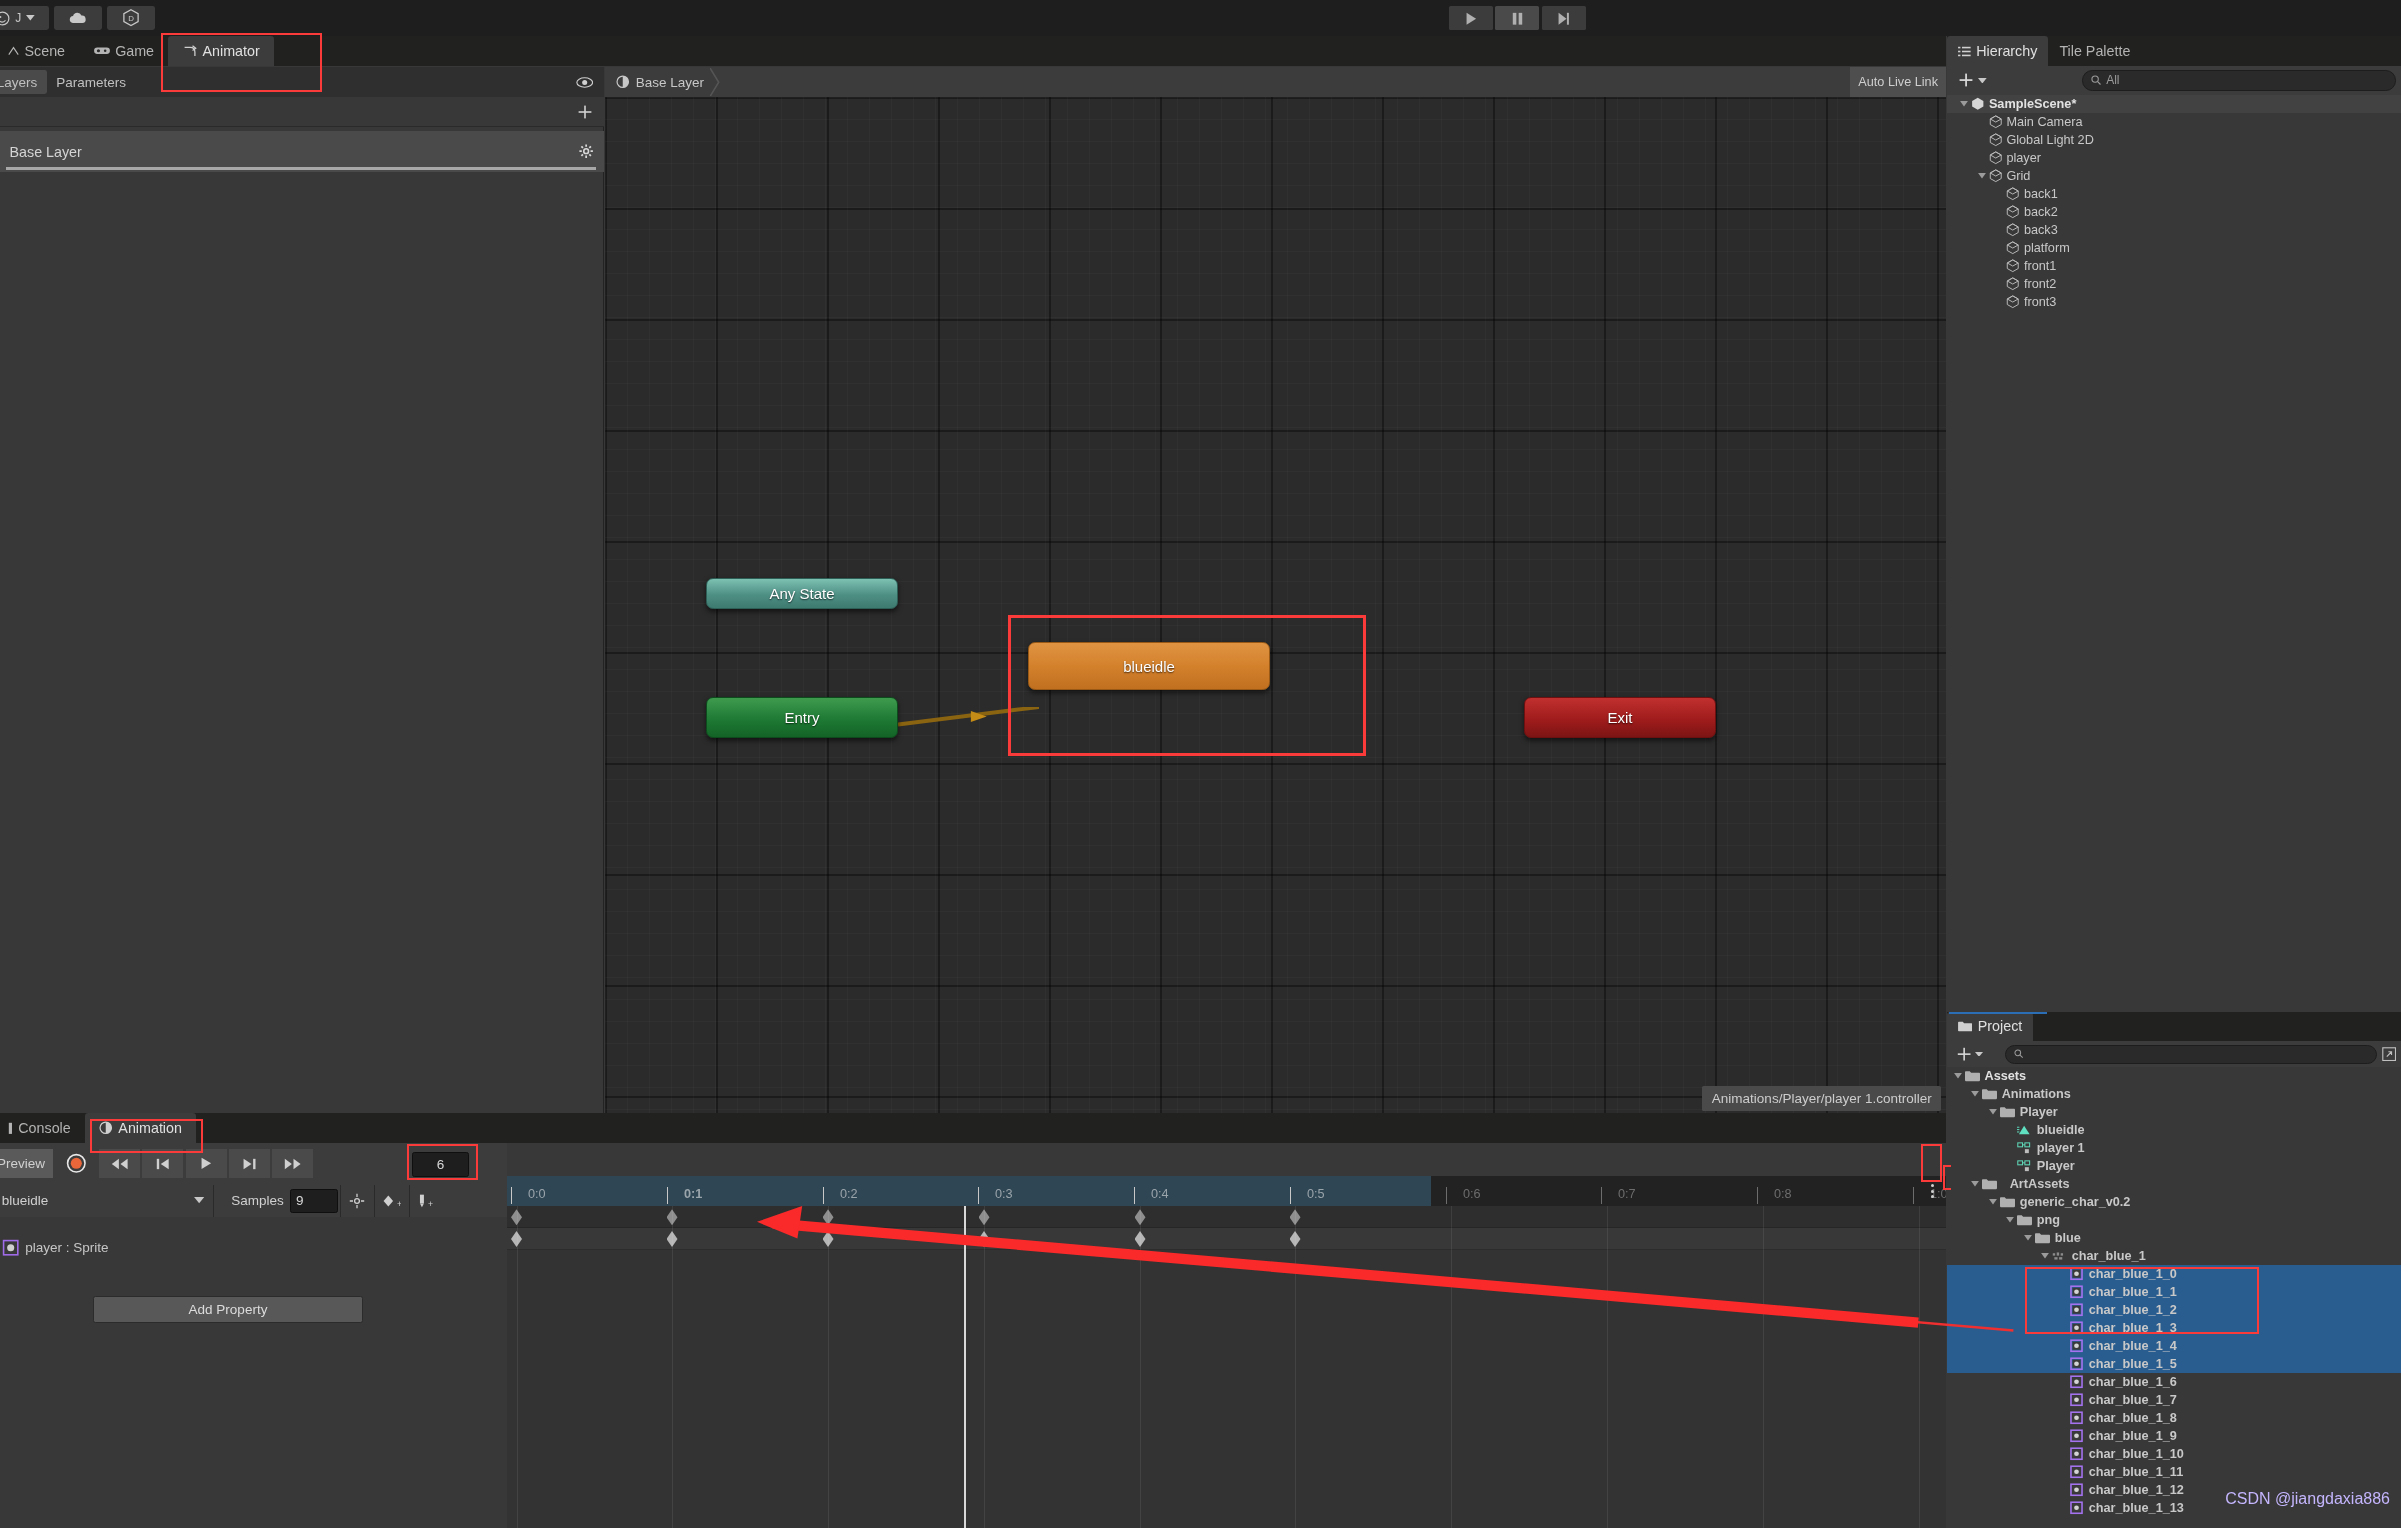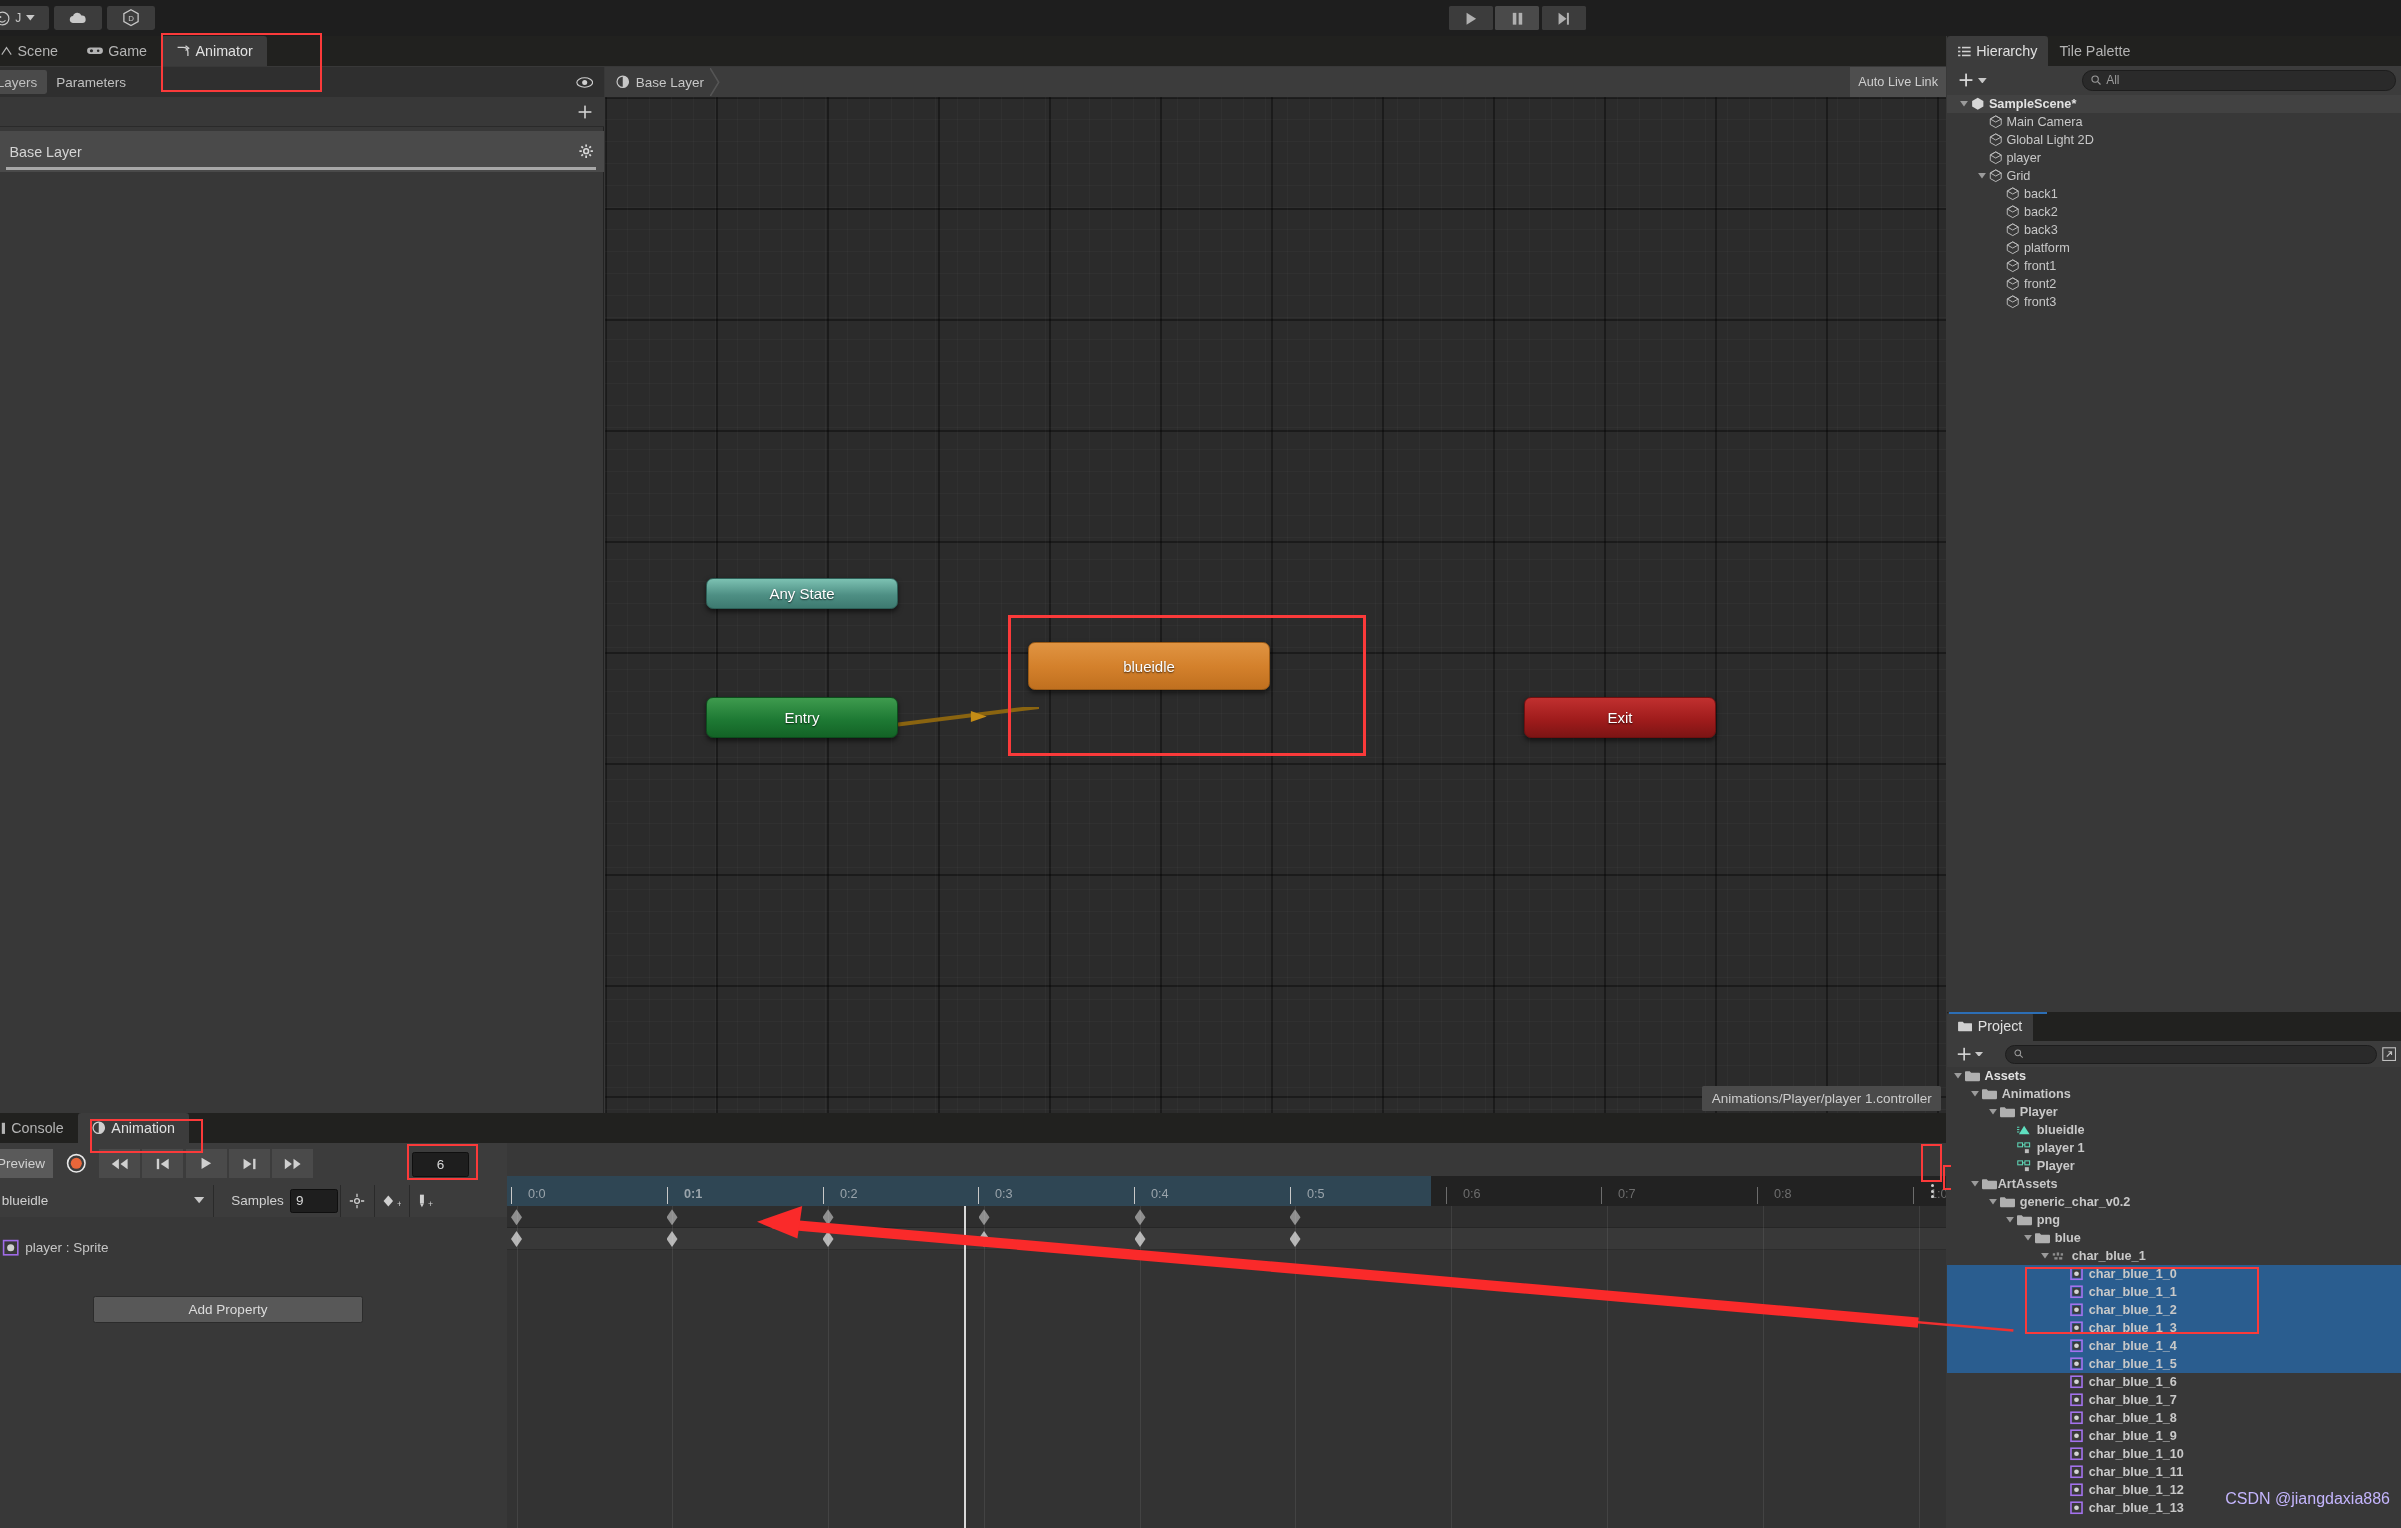--- a/index.html
+++ b/index.html
@@ -42,21 +42,21 @@
   #tabs-row {
     position: absolute; left: 0; top: 36px; width: 1946px; height: 30px;
     background: #21211f;
     display: flex; align-items: flex-end;
   }
   .etab {
     height: 30px; display: flex; align-items: center; gap: 5.5px;
     padding: 0 14.3px; font-size: 14.3px; color: #b4b4b4;
   }
   .etab.active { background: #3c3c3c; color: #e0e0e0; border-top-left-radius: 3.2px; border-top-right-radius: 3.2px;}
-  .etab.first { padding-left: 1px; }
+  .etab.first { padding-left: 8px; }
 
   
   #animator-panel {
     position: absolute; left: 0; top: 67px; width: 1946px; height: 1047px;
     background: #383838;
   }
   #anim-left {
     position: absolute; left: 0; top: 0; width: 604px; height: 1047px;
     background: #383838; border-right: 0.8px solid #232323;
   }
@@ -1023,21 +1023,21 @@
         <div class="ptree-row">
           <span style="display:inline-block;width:22px"></span>
           <span class="caret"><svg width="8" height="5.5" viewBox="0 0 10 7">
               <path d="M0 0 L10 0 L5 7 Z" fill="#9b9b9b"></path>
             </svg></span>
           <span class="ico folder-ico">
             <svg width="15" height="12" viewBox="0 0 19 15">
               <path d="M0 2.5 a1 1 0 0 1 1 -1 h5 l1.7 2 H18 a1 1 0 0 1 1 1 v8.5 a1 1 0 0 1 -1 1 H1 a1 1 0 0 1 -1 -1 Z" fill="#b0b0b0"></path>
             </svg>
           </span>
-          <span style="margin-left:0">ArtAssets</span>
+          <span style="margin-left:12px">ArtAssets</span>
         </div>
         <div class="ptree-row">
           <span style="display:inline-block;width:40px"></span>
           <span class="caret"><svg width="8" height="5.5" viewBox="0 0 10 7">
               <path d="M0 0 L10 0 L5 7 Z" fill="#9b9b9b"></path>
             </svg></span>
           <span class="ico folder-ico">
             <svg width="15" height="12" viewBox="0 0 19 15">
               <path d="M0 2.5 a1 1 0 0 1 1 -1 h5 l1.7 2 H18 a1 1 0 0 1 1 1 v8.5 a1 1 0 0 1 -1 1 H1 a1 1 0 0 1 -1 -1 Z" fill="#b0b0b0"></path>
             </svg>

